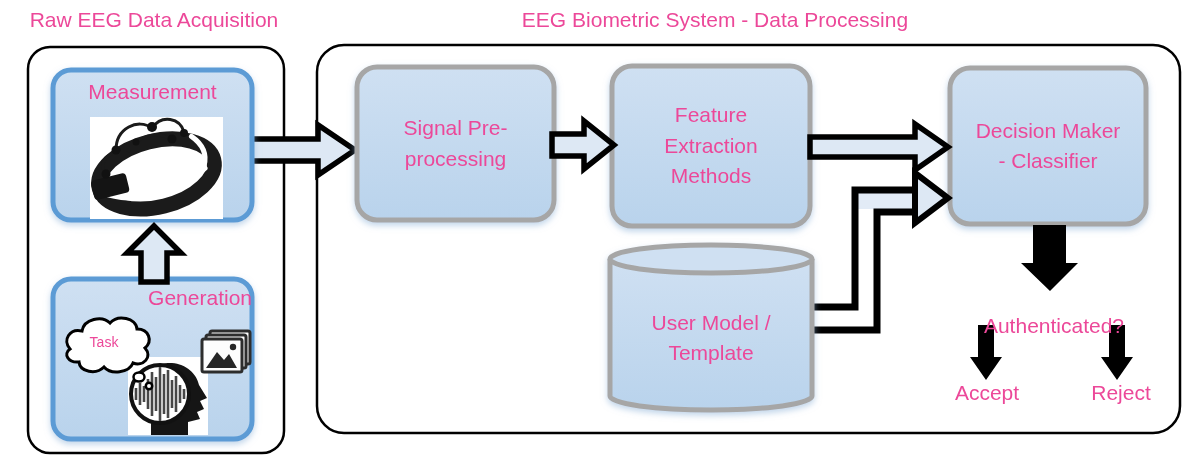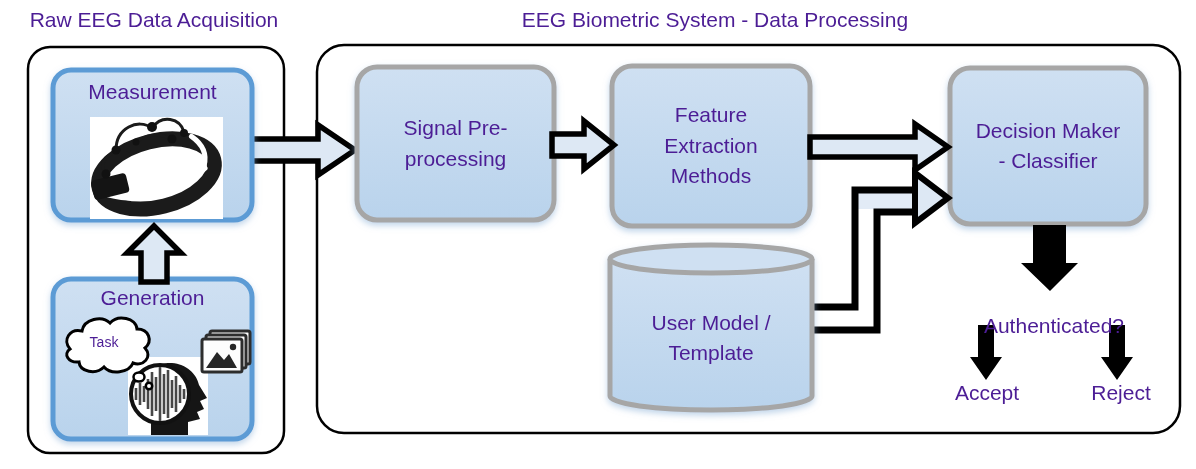--- a/index.html
+++ b/index.html
@@ -1,26 +1,26 @@
 <!DOCTYPE html>
 <html><head>
 <meta charset="utf-8">
 <style>
   html,body{margin:0;padding:0;background:#fff;}
   .stage{
     position:relative;width:1196px;height:469px;background:#ffffff;overflow:hidden;
     font-family:"Liberation Sans",sans-serif;color:#1a1a1a;
   }
   .stage svg{position:absolute;left:0;top:0;}
-  .lbl{position:absolute;text-align:center;line-height:1.45;font-size:21px;color:#4c1d95;}
+  .lbl{position:absolute;text-align:center;line-height:1.45;font-size:21px;color:#ec4899;}
   .lbl.flex{display:flex;align-items:center;justify-content:center;}
   .title-left{left:8px;top:5px;width:292px;}
   .title-right{left:430px;top:5px;width:570px;}
   .measurement-lbl{left:53px;top:77px;width:199px;}
-  .generation-lbl{left:53px;top:283px;width:199px;}
+  .generation-lbl{left:53px;top:283px;width:199px;text-align:right;}
   .task-lbl{left:64px;top:332px;width:80px;font-size:14px;}
   .signal-lbl{left:357px;top:67px;width:197px;height:153px;}
   .signal-lbl span{display:block;width:120px;}
   .feature-lbl{left:612px;top:66px;width:198px;height:160px;}
   .feature-lbl span{display:block;width:110px;}
   .decision-lbl{left:950px;top:68px;width:196px;height:156px;}
   .decision-lbl span{display:block;width:152px;}
   .usermodel-lbl{left:610px;top:268px;width:202px;height:140px;}
   .usermodel-lbl span{display:block;width:135px;}
   .auth-lbl{left:954px;top:295px;width:200px;margin-top:16px;}

